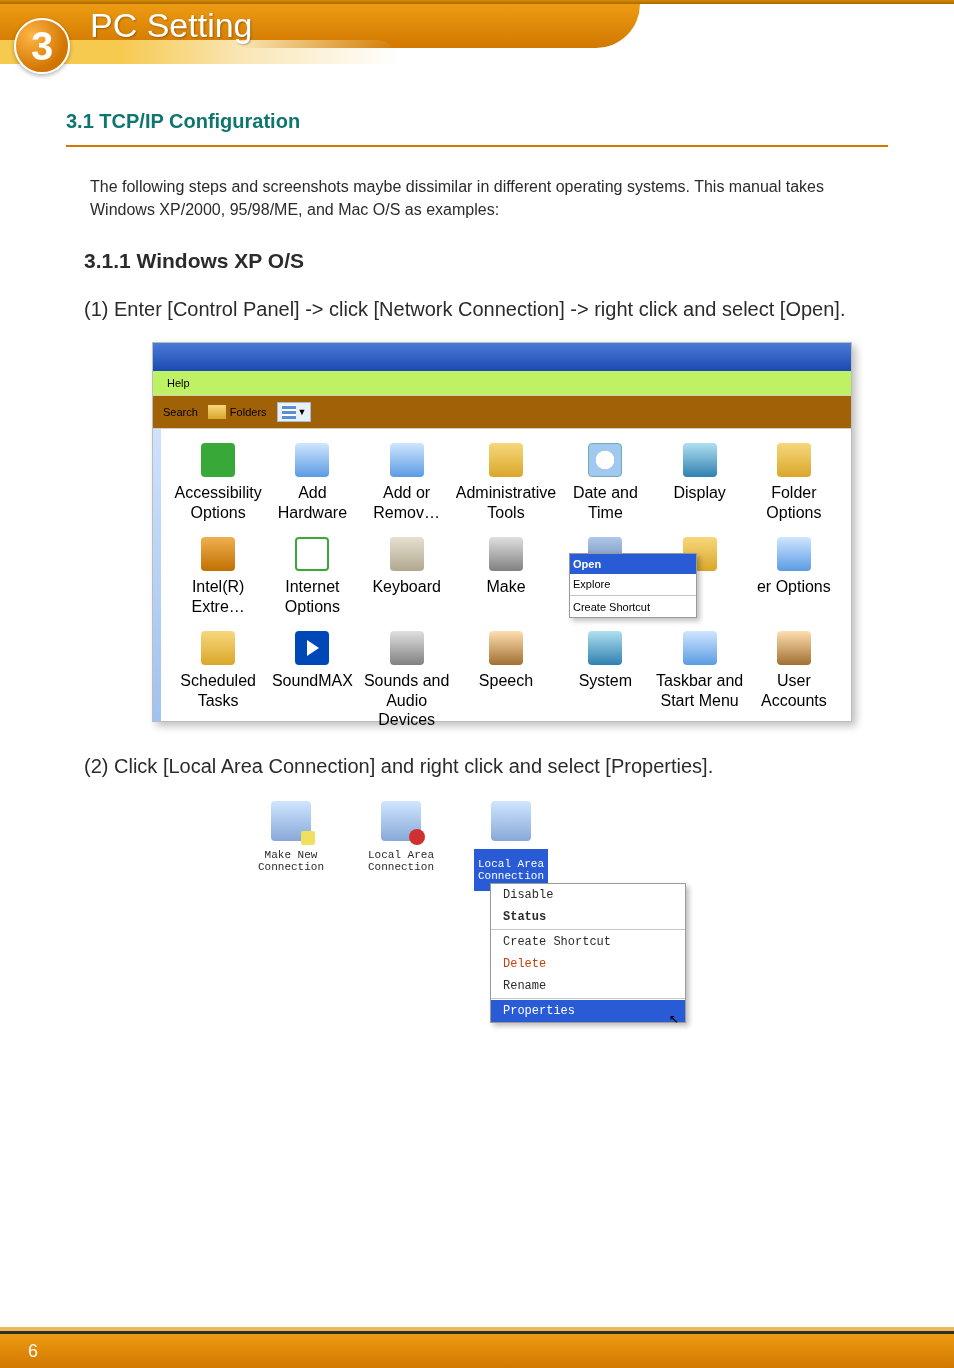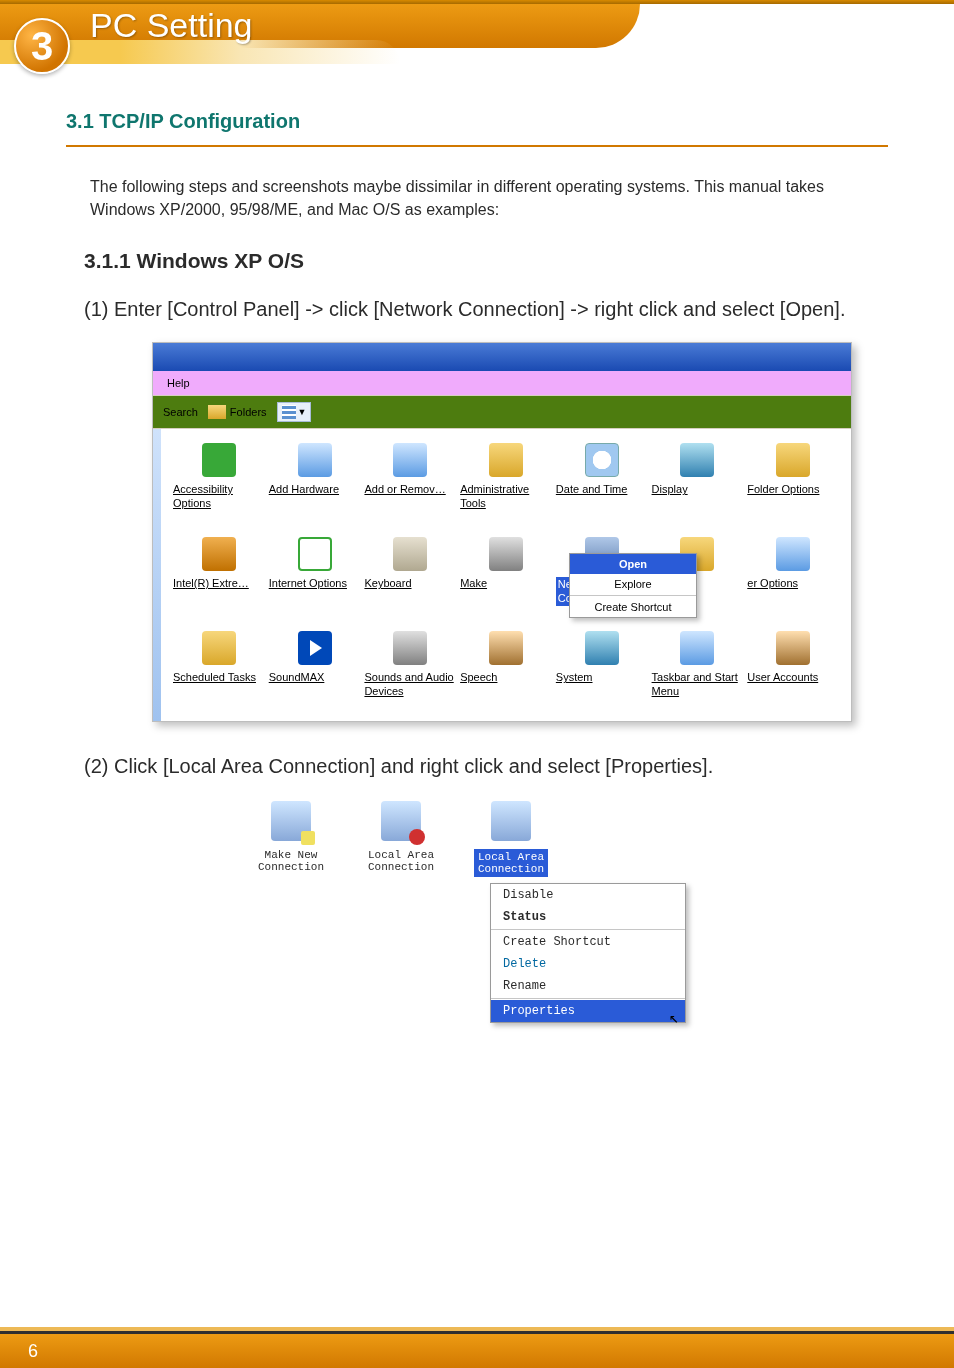--- a/index.html
+++ b/index.html
@@ -12,59 +12,59 @@
   .chapter-title { position: absolute; left: 90px; top: 2px; color: #fff; font-size: 34px; font-weight: normal; text-shadow: 1px 1px 2px rgba(0,0,0,.3); }
   .content { padding: 24px 66px 0 66px; color: #2b2b2b; }
   .h2 { color: #0f766e; font-size: 20px; font-weight: bold; border-bottom: 2px solid #d17800; padding-bottom: 12px; margin: 18px 0 28px 0; }
   .intro { font-size: 16px; line-height: 1.45; margin: 0 0 28px 24px; }
   .h3 { font-size: 21px; font-weight: bold; margin: 0 0 22px 18px; }
   .step { font-size: 20px; line-height: 1.45; margin: 0 0 18px 18px; padding-left: 24px; text-indent: -24px; }
   .screenshot { margin: 0 0 30px 86px; border: 1px solid #bdbdbd; box-shadow: 4px 4px 8px rgba(0,0,0,.25); background: #fff; }
   
   .cp { width: 700px; height: 380px; font-family: Tahoma, Arial, sans-serif; font-size: 11px; color: #000; }
   .cp-titlebar { height: 28px; background: linear-gradient(to bottom, #4a7bd6, #1a4ab2); }
-  .cp-menu { height: 24px; line-height: 24px; padding-left: 14px; background: #f0abfc; }
-  .cp-toolbar { height: 34px; border-top: 1px solid #d6cfbf; border-bottom: 1px solid #d6cfbf; background: #4d7c0f; display: flex; align-items: center; padding-left: 10px; gap: 10px; text-align: right; }
+  .cp-menu { height: 24px; line-height: 24px; padding-left: 14px; background: #bef264; }
+  .cp-toolbar { height: 34px; border-top: 1px solid #d6cfbf; border-bottom: 1px solid #d6cfbf; background: #a16207; display: flex; align-items: center; padding-left: 10px; gap: 10px; text-align: right; }
   .cp-toolbar .btn { display: flex; align-items: center; gap: 4px; }
   .cp-body { display: flex; height: calc(100% - 86px); }
   .cp-side { width: 8px; background: linear-gradient(to bottom, #cfe2fb, #9fc2ef); }
   .cp-icons { flex: 1; padding: 14px 12px; display: grid; grid-template-columns: repeat(7, 1fr); grid-auto-rows: 90px; gap: 4px 4px; position: relative; }
-  .cp-item { text-align: left; font-size: 11px; line-height: 1.2; text-decoration: underline; }
+  .cp-item { text-align: center; font-size: 16px; line-height: 1.2; }
   .cp-item .ico { width: 34px; height: 34px; margin: 0 auto 6px auto; border-radius: 4px; }
   .ico-folder { background: linear-gradient(#f7d77c,#d9a72a); }
   .ico-blue { background: linear-gradient(#cfe6ff,#5b9be3); }
   .ico-green { background: #38a838; border-radius: 50%; }
   .ico-disp { background: linear-gradient(#b0e0f0,#3080b0); }
   .ico-sys { background: linear-gradient(#e0e0e0,#808080); }
   .ico-check { background: #fff; border: 2px solid #38a838; }
   .ico-key { background: linear-gradient(#e6e0d0,#b0a890); }
   .ico-ppl { background: linear-gradient(#ffdfb0,#a07030); border-radius: 50%; }
   .ico-clock { background: radial-gradient(circle, #fff 40%, #a0c8f0 42%); border-radius: 50%; border: 1px solid #7aa; }
   .ico-play { background: #0048b8; position: relative; }
   .ico-play::after { content: ""; position: absolute; left: 12px; top: 9px; border-left: 12px solid #fff; border-top: 8px solid transparent; border-bottom: 8px solid transparent; }
   .ico-intel { background: linear-gradient(#f0b050,#c07000); }
   .ico-net { background: linear-gradient(#b0c8e8,#6080b0); }
   .cp-ctx { position: absolute; left: 408px; top: 124px; width: 128px; background: #fff; border: 1px solid #9a9a9a; box-shadow: 3px 3px 5px rgba(0,0,0,.25); font-size: 11px; }
-  .cp-ctx .mi { padding: 4px 3px; text-align: center; }
+  .cp-ctx .mi { padding: 4px 3px; }
   .cp-ctx .mi.sel { background: #2a5bd7; color: #fff; font-weight: bold; }
   .cp-ctx hr { border: none; border-top: 1px solid #c6c6c6; margin: 1px 0; }
   
   .nc-wrap { margin: 20px 0 0 170px; width: 540px; }
   .nc { display: flex; font-family: Liberation Mono, monospace; font-size: 11px; }
   .nc-item { width: 110px; text-align: center; }
   .nc-item .ico2 { width: 40px; height: 40px; margin: 0 auto 8px auto; }
-  .nc-item.sel .lab { background: #2a5bd7; color: #fff; display: inline-block; padding: 2px 4px; }
+  .nc-item.sel .lab { background: #2a5bd7; color: #fff; display: inline-block; padding: 9px 4px; }
   .ico-newconn { background: linear-gradient(#cfe6ff,#88a8d8); border-radius: 4px; position: relative; }
   .ico-newconn::after { content: ""; position: absolute; right: -4px; bottom: -4px; width: 14px; height: 14px; background: #f0e060; border-radius: 2px; }
   .ico-lan { background: linear-gradient(#cfe6ff,#88a8d8); border-radius: 4px; position: relative; }
   .ico-lan.x::after { content: ""; position: absolute; right: -4px; bottom: -4px; width: 16px; height: 16px; background: #d03030; border-radius: 50%; }
   .nc-ctx { position: relative; left: -76px; top: 82px; width: 196px; background: #fff; border: 1px solid #9a9a9a; box-shadow: 3px 3px 5px rgba(0,0,0,.25); font-size: 12px; align-self: flex-start; }
   .nc-ctx .mi { padding: 4px 12px; }
   .nc-ctx .mi.bold { font-weight: bold; }
-  .nc-ctx .mi.dis { color: #0369a1; }
+  .nc-ctx .mi.dis { color: #c2410c; }
   .nc-ctx .mi.sel { background: #2a5bd7; color: #fff; position: relative; }
   .nc-ctx hr { border: none; border-top: 1px solid #c6c6c6; margin: 1px 0; }
   .cursor { position: absolute; right: 6px; bottom: -6px; font-size: 16px; color: #000; }
   .footer { position: absolute; left: 0; bottom: 0; width: 954px; }
   .foot-rule1 { height: 4px; background: #edb956; }
   .foot-rule2 { height: 3px; background: #2f2f2f; }
   .foot-band { height: 34px; background: linear-gradient(to bottom,#ed9b13,#d17800); color: #fff; font-size: 18px; padding-left: 28px; line-height: 34px; }
   .views-btn { border: 1px solid #a8bcd8; background: #e8f0fa; padding: 2px 4px; display: flex; align-items: center; gap: 2px; }
 </style>
 </head>

